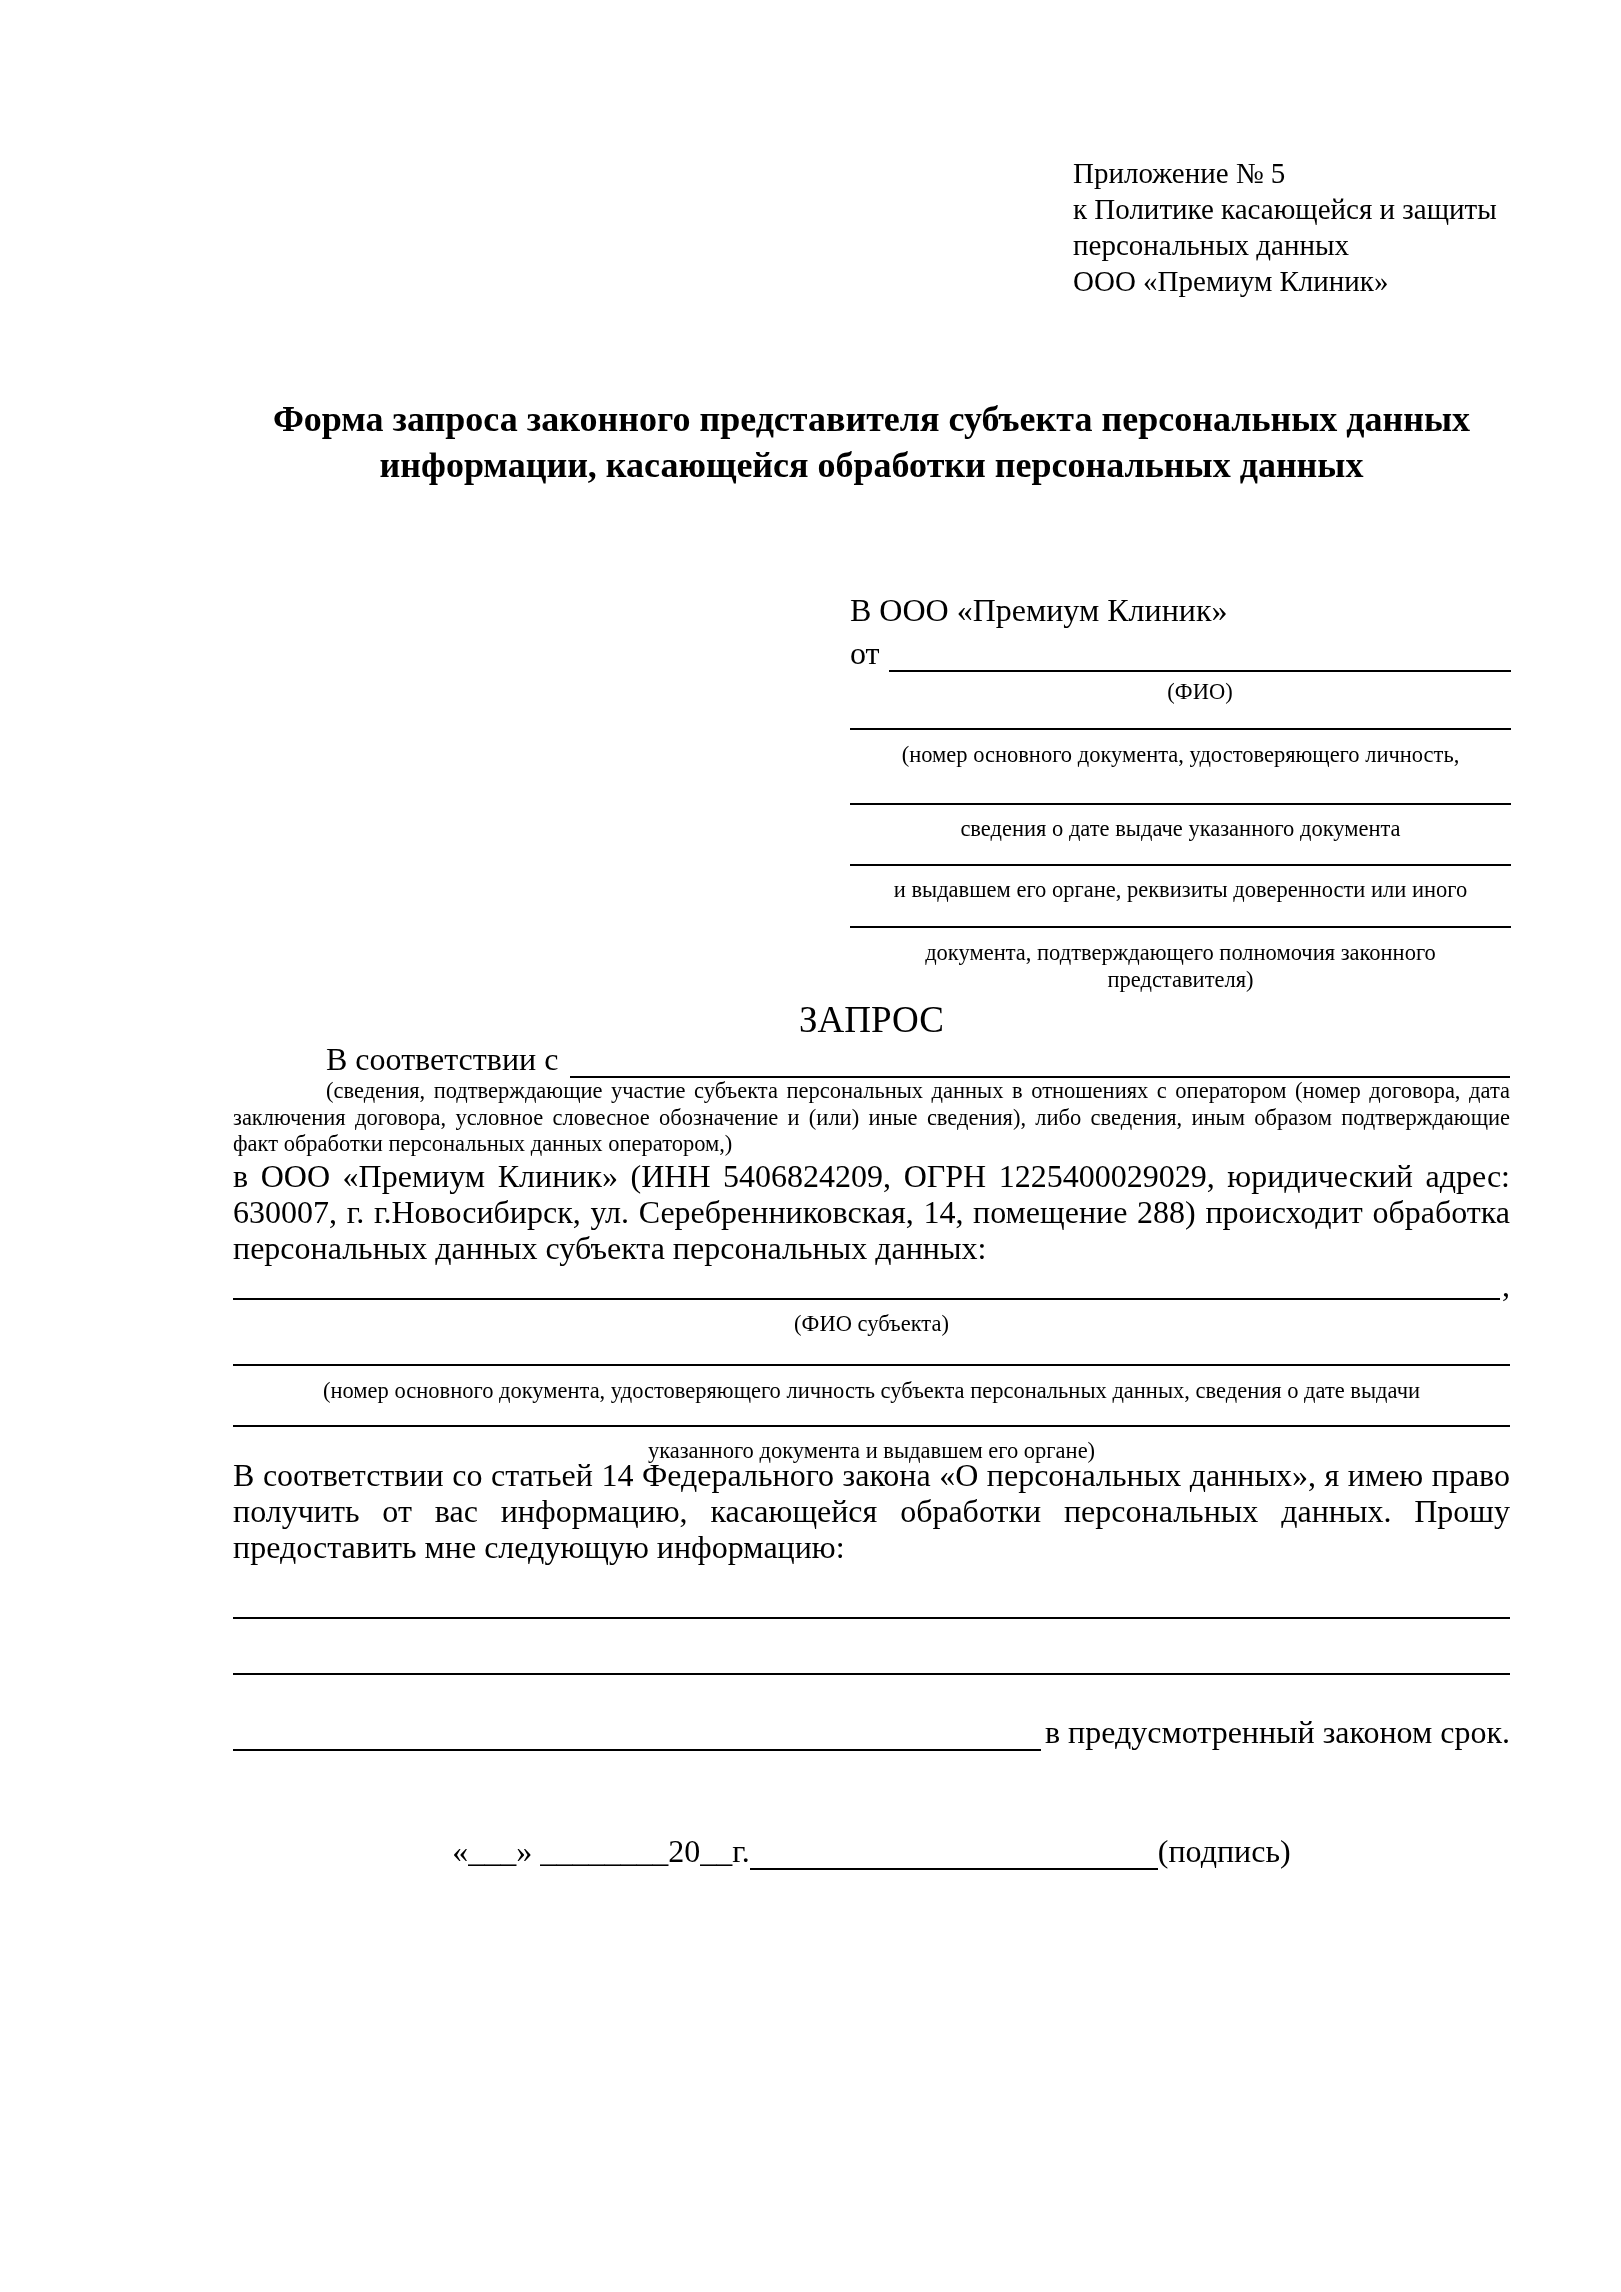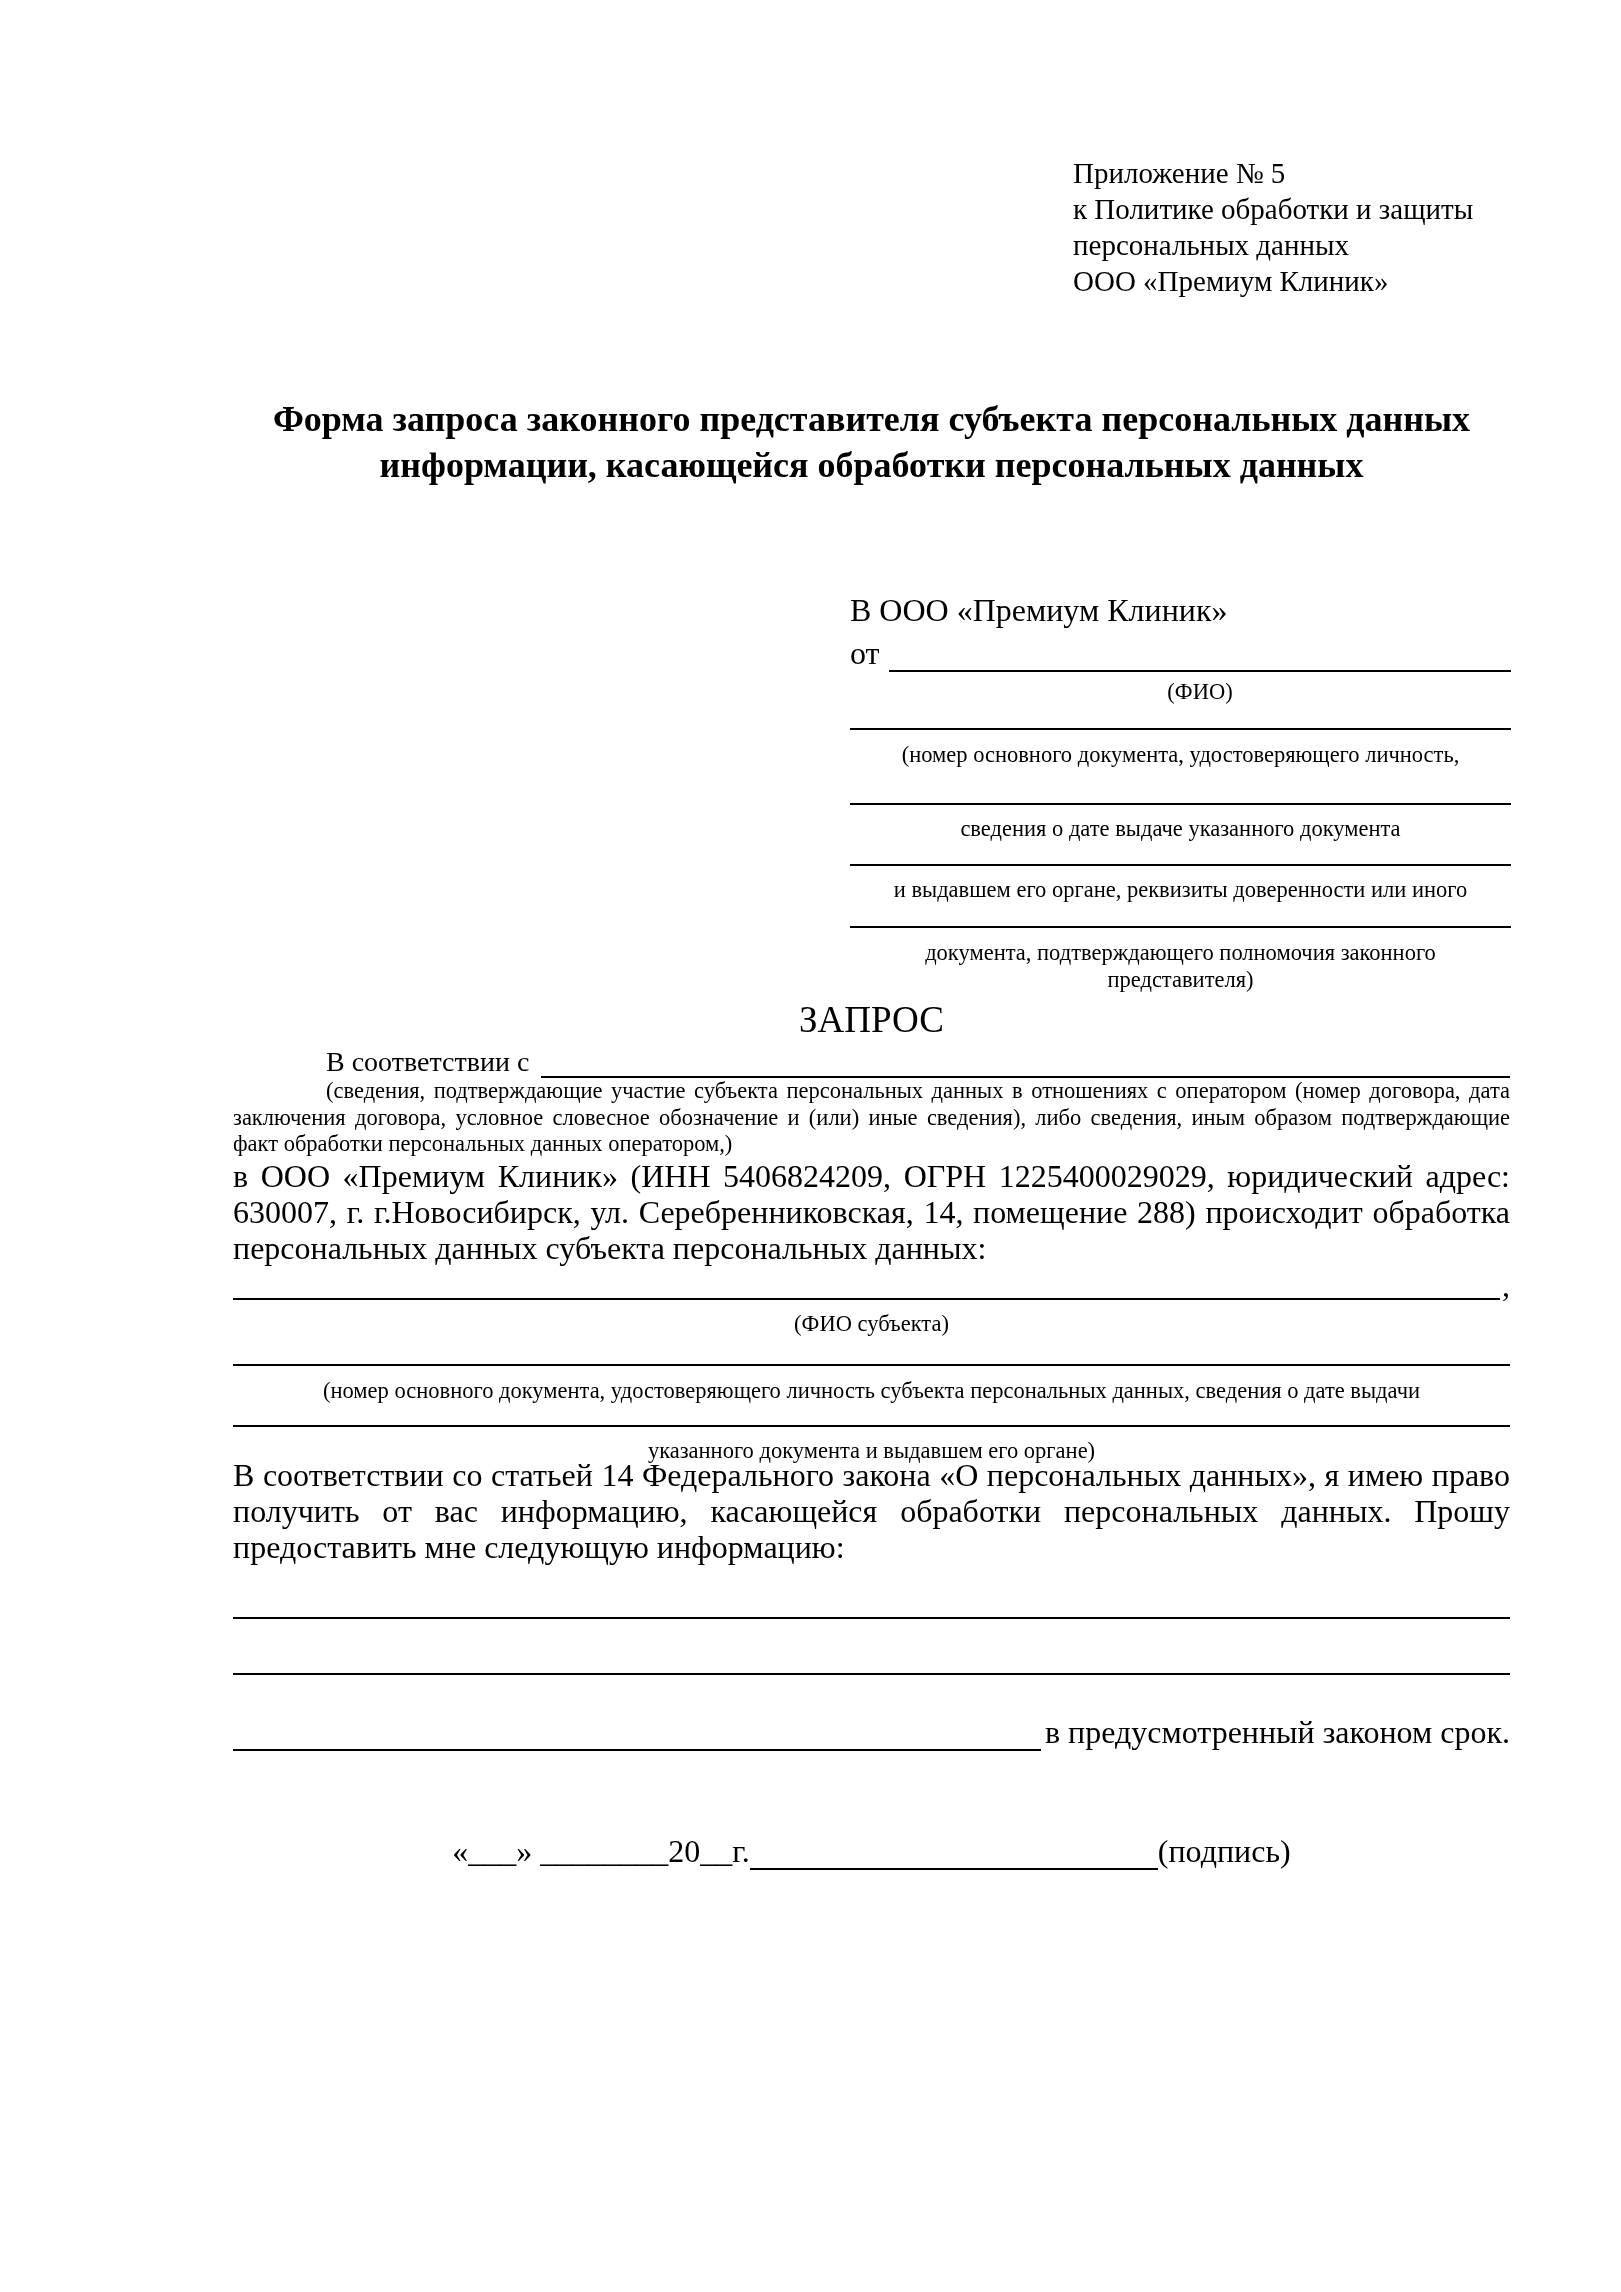--- a/index.html
+++ b/index.html
@@ -39,21 +39,21 @@
   .fill-cap  { position: absolute; left: 0; right: 0; }
   .l1 { top: 136px; } .c1 { top: 149px; }
   .l2 { top: 211px; } .c2 { top: 223px; }
   .l3 { top: 272px; } .c3 { top: 284px; }
   .l4 { top: 334px; } .c4 { top: 347px; }
 
   
   .zapros { left: 233px; top: 998px; width: 1277px; font-size: 37px; text-align: center; }
   .intro-row {
     left: 326px; top: 1041px; width: 1184px; height: 37px;
-    display: flex; align-items: flex-end; font-size: 28px;
+    display: flex; align-items: flex-end; font-size: 32px;
   }
   .intro-row .uline { flex: 1; margin-left: 11.8px; }
   .intro-caption {
     left: 233px; top: 1078px; width: 1277px;
     font-size: 22.5px; line-height: 26.5px; text-align: justify; text-indent: 93px;
   }
   .body-par { left: 233px; width: 1277px; font-size: 32px; line-height: 36px; text-align: justify; }
   .operator-par { top: 1158px; }
   .fio-row {
     left: 233px; top: 1265px; width: 1277px; height: 35px;
@@ -90,21 +90,21 @@
   .sig-line { width: 408px; height: 29px; border-bottom: 2.9px solid #000; }
   .nowrap { white-space: nowrap; }
 </style>
 </head>
 <body>
 
 <div class="page">
 
   <div class="abs header-block">
     <div>Приложение № 5</div>
-    <div>к Политике обработки и защиты</div>
+    <div>к Политике касающейся и защиты</div>
     <div>персональных данных</div>
     <div>ООО «Премиум Клиник»</div>
   </div>
 
   <div class="abs doc-title">
     <div>Форма запроса законного представителя субъекта персональных данных</div>
     <div>информации, касающейся обработки персональных данных</div>
   </div>
 
   <div class="abs addressee">

